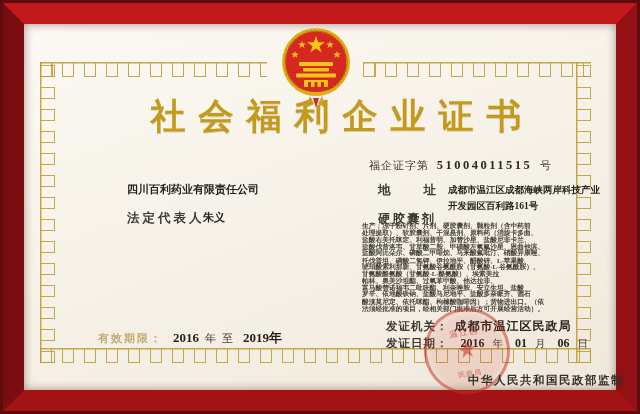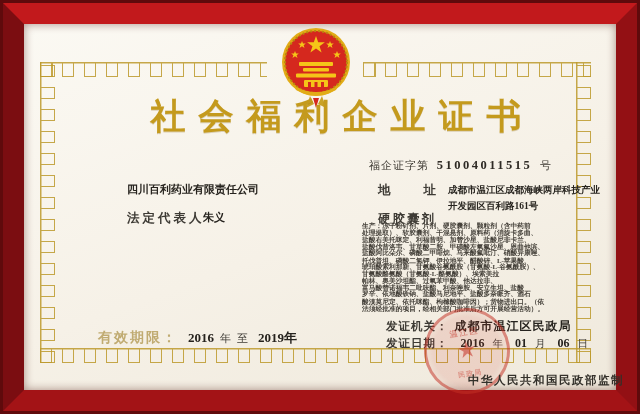--- a/index.html
+++ b/index.html
@@ -71,21 +71,21 @@
   }
   .scope-line{white-space:nowrap;}
   .row-issuer{position:absolute;left:386px;top:318px;display:flex;align-items:center;}
   .row-issuer .lbl{font-size:11.5px;letter-spacing:1px;}
   .row-issuer .val{font-size:12px;margin-left:6px;letter-spacing:1px;}
   .row-date{position:absolute;left:386px;top:336px;display:flex;align-items:center;}
   .row-date .lbl{font-size:11.5px;letter-spacing:1px;}
   .row-date .d{font-size:12px;font-weight:bold;color:#26231e;margin-left:12px;}
   .row-date .u{font-size:10.5px;color:#3e3b35;margin-left:8px;}
   .row-valid{position:absolute;left:98px;top:329px;display:flex;align-items:center;}
-  .row-valid .lbl{color:#b39a55;font-size:14px;letter-spacing:2px;opacity:.8;}
+  .row-valid .lbl{color:#b39a55;font-size:11px;letter-spacing:2px;opacity:.8;}
   .row-valid .d{font-size:13px;font-weight:bold;color:#26231e;margin-left:10px;}
   .row-valid .u{font-size:11px;color:#3e3b35;margin-left:6px;}
   .footer{
     position:absolute;left:468px;top:373px;
     font-size:11.5px;font-weight:bold;color:#33302a;letter-spacing:1.5px;white-space:nowrap;
   }
   
   .seal{
     position:absolute;left:424px;top:308px;width:80px;height:80px;border-radius:50%;
     border:3px solid rgba(196,48,36,.5);

